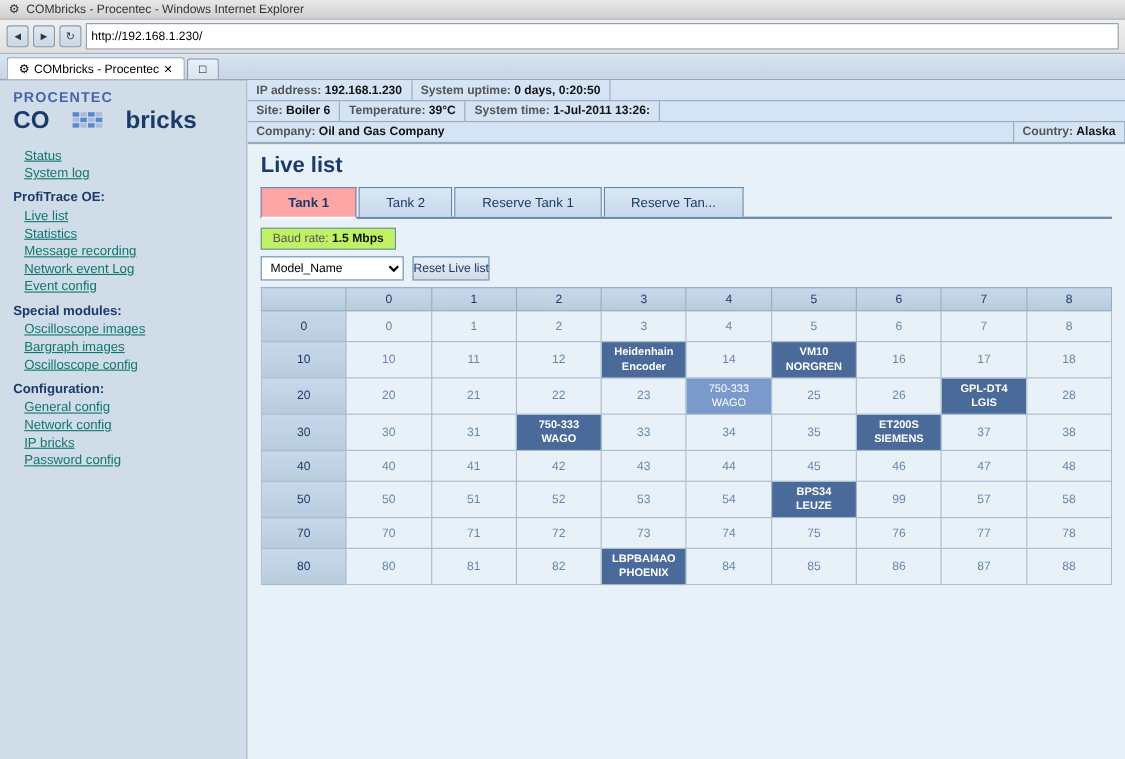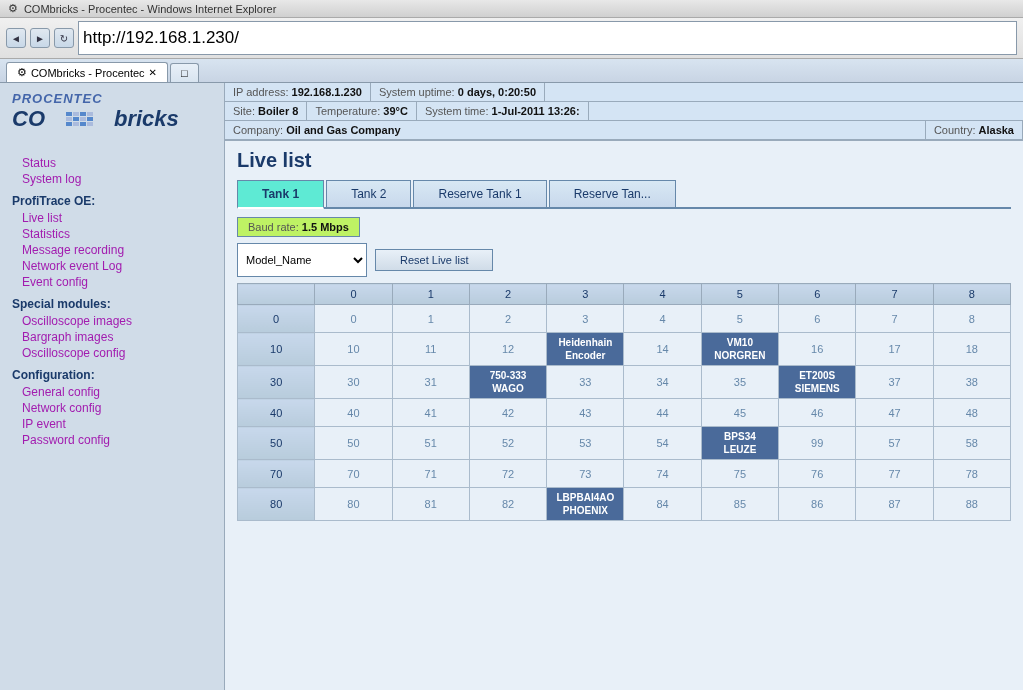--- a/index.html
+++ b/index.html
@@ -2,72 +2,72 @@
 <html><head>
   <meta charset="utf-8">
   <style>
     * { margin: 0; padding: 0; box-sizing: border-box; }
     body { font-family: Arial, sans-serif; font-size: 12px; background: #d0dce8; width: 1023px; height: 690px; overflow: hidden; }
 
     
     .browser-titlebar { background: linear-gradient(to bottom, #e8e8e8, #d0d0d0); padding: 2px 8px; font-size: 11px; color: #333; border-bottom: 1px solid #aaa; display: flex; align-items: center; gap: 6px; }
     .browser-toolbar { background: linear-gradient(to bottom, #f0f0f0, #e0e0e0); padding: 3px 6px; display: flex; align-items: center; gap: 4px; border-bottom: 1px solid #aaa; }
     .nav-btn { width: 20px; height: 20px; background: linear-gradient(to bottom, #e0e8f0, #c8d8e8); border: 1px solid #8899aa; border-radius: 3px; cursor: pointer; display: flex; align-items: center; justify-content: center; font-size: 10px; color: #334; }
-    .address-bar { flex: 1; height: 34px; border: 1px solid #8899aa; background: white; padding: 0 4px; font-size: 17px; }
+    .address-bar { flex: 1; height: 24px; border: 1px solid #8899aa; background: white; padding: 0 4px; font-size: 11px; }
     .tab-bar { background: linear-gradient(to bottom, #d8e4f0, #c8d4e4); padding: 3px 6px 0; display: flex; align-items: flex-end; gap: 2px; border-bottom: 1px solid #8899aa; }
     .browser-tab { padding: 3px 10px; background: linear-gradient(to bottom, #e8f0f8, #d8e4f0); border: 1px solid #8899aa; border-bottom: none; border-radius: 3px 3px 0 0; font-size: 11px; display: flex; align-items: center; gap: 4px; }
     .browser-tab.active { background: white; }
     .tab-close { font-size: 10px; cursor: pointer; }
 
     
     .main-layout { display: flex; height: calc(690px - 72px); }
 
     
     .sidebar { width: 225px; min-width: 225px; background: linear-gradient(to bottom, #c8d8e8, #b8ccd e); padding: 8px 12px; overflow-y: auto; border-right: 1px solid #99aabb; }
-    .logo-area { margin-bottom: 24px; font-style: italic; }
+    .logo-area { margin-bottom: 12px; }
     .logo-text-top { font-size: 13px; font-weight: bold; color: #4466aa; letter-spacing: 1px; }
     .logo-text-bottom { font-size: 22px; font-weight: bold; color: #1a3a6a; display: flex; align-items: center; gap: 19px; }
     .logo-co { color: #1a3a6a; }
     .logo-bricks { color: #1a3a6a; }
     .logo-grid { display: inline-grid; grid-template-columns: repeat(4, 6px); grid-template-rows: repeat(3, 4px); gap: 1px; margin: 0 2px; }
     .logo-cell { background: #5588cc; width: 6px; height: 4px; }
     .logo-cell.light { background: #aabbdd; }
 
-    .sidebar-link { color: #a21caf; cursor: pointer; display: block; margin: 2px 0 2px 10px; font-size: 12px; }
+    .sidebar-link { color: #0f766e; text-decoration: underline; cursor: pointer; display: block; margin: 2px 0 2px 10px; font-size: 12px; }
     .sidebar-section { font-weight: bold; color: #1a3a6a; margin: 8px 0 3px 0; font-size: 12px; }
 
     
     .content { flex: 1; background: #e8f0f8; overflow: hidden; display: flex; flex-direction: column; }
 
     
     .info-bar { background: #d4e4f4; border-bottom: 1px solid #99aabb; }
     .info-row { display: flex; border-bottom: 1px solid #99aabb; }
     .info-cell { padding: 3px 8px; border-right: 1px solid #99aabb; font-size: 11px; color: #333; }
-    .info-cell span.label { font-weight: normal; color: #555; }
+    .info-cell span.label { font-weight: bold; color: #555; }
     .info-cell span.value { font-weight: bold; color: #111; }
 
     
     .page-content { padding: 8px 12px; flex: 1; overflow: hidden; }
     .page-title { font-size: 20px; color: #1a3a6a; font-weight: bold; margin-bottom: 8px; }
 
     
     .tabs { display: flex; border-bottom: 2px solid #6688aa; margin-bottom: 8px; }
     .tab { padding: 6px 24px; border: 1px solid #6688aa; background: linear-gradient(to bottom, #d8e8f4, #c8d8ec); cursor: pointer; font-size: 12px; color: #1a3a6a; border-bottom: none; margin-right: 2px; }
-    .tab.active { background: #5eead4; border-bottom: 2px solid white; margin-bottom: -2px; font-weight: bold; }
+    .tab.active { background: #fca5a5; border-bottom: 2px solid white; margin-bottom: -2px; font-weight: bold; }
 
     
     .baud-bar { display: flex; align-items: center; gap: 12px; margin-bottom: 6px; }
     .baud-info { border: 1px solid #6688aa; background: #bef264; padding: 3px 10px; font-size: 11px; }
     .baud-info span.label { color: #555; }
     .baud-info span.value { font-weight: bold; color: #111; }
 
     
     .controls { display: flex; align-items: center; gap: 8px; margin-bottom: 6px; }
-    .dropdown { height: 34px; border: 1px solid #6688aa; background: white; padding: 0 4px; font-size: 11px; min-width: 130px; }
-    .reset-btn { height: 22px; padding: 0 24px; background: linear-gradient(to bottom, #e8f0f8, #d0dce8); border: 1px solid #6688aa; cursor: pointer; font-size: 11px; color: #1a3a6a; }
+    .dropdown { height: 22px; border: 1px solid #6688aa; background: white; padding: 0 4px; font-size: 11px; min-width: 130px; }
+    .reset-btn { height: 22px; padding: 0 0; background: linear-gradient(to bottom, #e8f0f8, #d0dce8); border: 1px solid #6688aa; cursor: pointer; font-size: 11px; color: #1a3a6a; }
 
     
     .grid-table { width: 100%; border-collapse: collapse; font-size: 11px; }
     .grid-table th { background: linear-gradient(to bottom, #c8d8ec, #b8ccdc); border: 1px solid #99aabb; padding: 4px 6px; text-align: center; color: #1a3a6a; font-weight: normal; min-width: 70px; }
     .grid-table td { border: 1px solid #aabbcc; padding: 3px 4px; text-align: center; background: #e8f0f8; color: #6688aa; vertical-align: middle; min-width: 70px; height: 28px; }
     .grid-table td.row-header { background: linear-gradient(to bottom, #c8d8ec, #b8ccdc); color: #1a3a6a; font-weight: normal; }
     .grid-table td.device { background: #4a6a9a; color: white; font-weight: bold; font-size: 10px; line-height: 1.3; }
     .grid-table td.device-light { background: #7a9acc; color: white; font-size: 10px; line-height: 1.3; }
   </style>
 </head>
@@ -132,41 +132,41 @@
     <a class="sidebar-link">Event config</a>
 
     <div class="sidebar-section">Special modules:</div>
     <a class="sidebar-link">Oscilloscope images</a>
     <a class="sidebar-link">Bargraph images</a>
     <a class="sidebar-link">Oscilloscope config</a>
 
     <div class="sidebar-section">Configuration:</div>
     <a class="sidebar-link">General config</a>
     <a class="sidebar-link">Network config</a>
-    <a class="sidebar-link">IP event</a>
+    <a class="sidebar-link">IP bricks</a>
     <a class="sidebar-link">Password config</a>
   </div>
 
   <div class="content">
 
     <div class="info-bar">
       <div class="info-row">
         <div class="info-cell">
           <span class="label">IP address:</span>
           <span class="value">192.168.1.230</span>
         </div>
         <div class="info-cell">
           <span class="label">System uptime:</span>
           <span class="value">0 days, 0:20:50</span>
         </div>
       </div>
       <div class="info-row">
         <div class="info-cell">
           <span class="label">Site:</span>
-          <span class="value">Boiler 8</span>
+          <span class="value">Boiler 6</span>
         </div>
         <div class="info-cell">
           <span class="label">Temperature:</span>
           <span class="value">39°C</span>
         </div>
         <div class="info-cell">
           <span class="label">System time:</span>
           <span class="value">1-Jul-2011 13:26:</span>
         </div>
       </div>
@@ -241,20 +241,32 @@
                 <td>11</td>
                 <td>12</td>
                 <td class="device">Heidenhain<br>Encoder</td>
                 <td>14</td>
                 <td class="device">VM10<br>NORGREN</td>
                 <td>16</td>
                 <td>17</td>
                 <td>18</td>
               </tr>
               <tr>
+                <td class="row-header">20</td>
+                <td>20</td>
+                <td>21</td>
+                <td>22</td>
+                <td>23</td>
+                <td class="device-light">750-333<br>WAGO</td>
+                <td>25</td>
+                <td>26</td>
+                <td class="device">GPL-DT4<br>LGIS</td>
+                <td>28</td>
+              </tr>
+              <tr>
                 <td class="row-header">30</td>
                 <td>30</td>
                 <td>31</td>
                 <td class="device">750-333<br>WAGO</td>
                 <td>33</td>
                 <td>34</td>
                 <td>35</td>
                 <td class="device">ET200S<br>SIEMENS</td>
                 <td>37</td>
                 <td>38</td>

